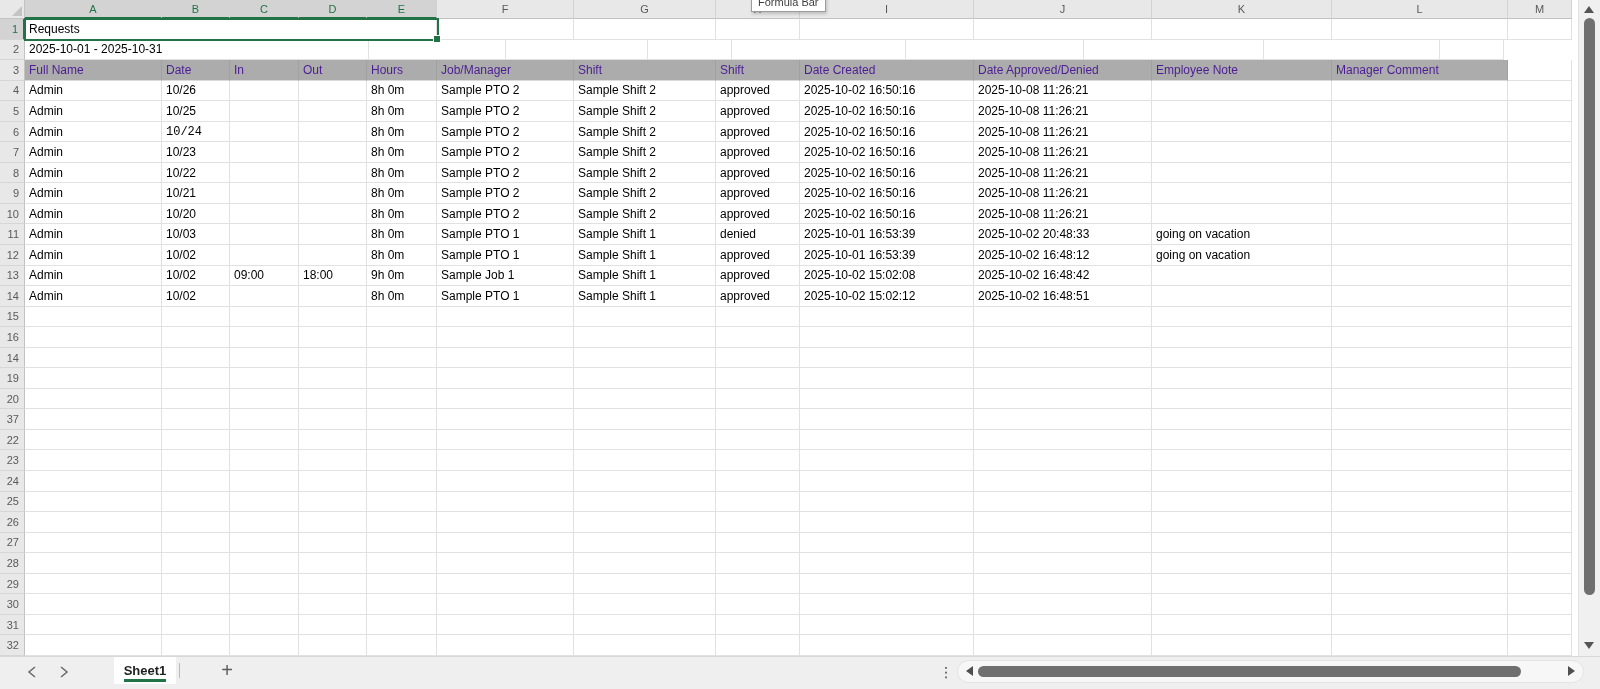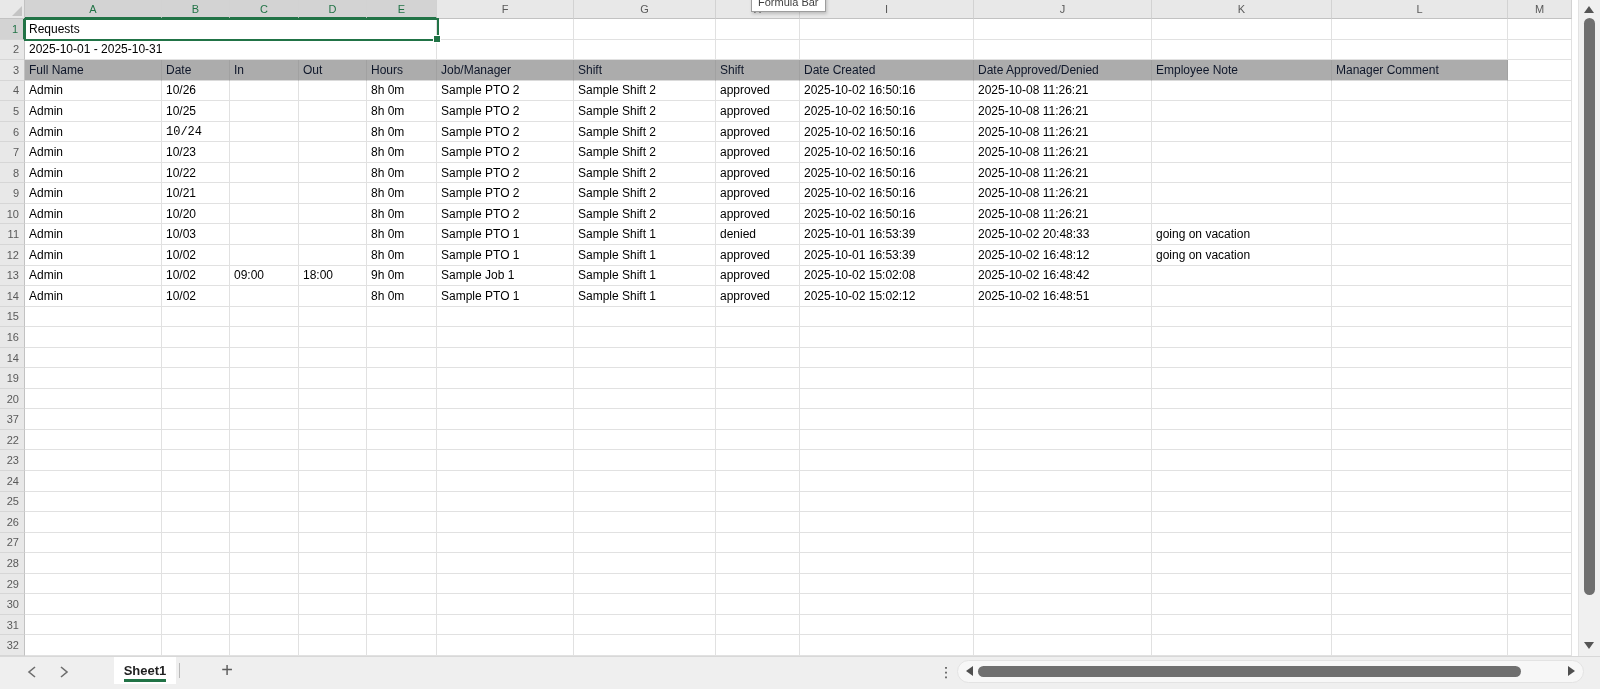--- a/index.html
+++ b/index.html
@@ -20,21 +20,21 @@
   
   #rows{position:absolute;left:0;top:19px;width:1572px;height:637px;display:flex;flex-direction:column;z-index:1;}
   .row{display:flex;flex:1;min-height:0;}
   .rownum{box-sizing:border-box;flex:none;width:25px;background:#e8e8e8;color:#5a5a5a;
           border-right:1px solid #c2c2c2;border-bottom:1px solid #d6d6d6;
           font-size:11px;display:flex;align-items:center;justify-content:flex-end;padding-right:5px;}
   .rownum.sel{background:#d3d3d3;color:#217346;border-right:2px solid #217346;}
   .cell{box-sizing:border-box;flex:none;border-right:1px solid #e1e1e1;border-bottom:1px solid #e1e1e1;
         font-size:12px;color:#000;display:flex;align-items:center;padding-left:4px;
         white-space:nowrap;overflow:hidden;background:#fff;}
-  .cell.thdr{background:#acacac;border-right:1px solid #a1a1a1;border-bottom:1px solid #dadada;color:#0f172a;}
+  .cell.thdr{background:#acacac;border-right:1px solid #a1a1a1;border-bottom:1px solid #dadada;color:#4c1d95;}
   .cell.merged{background:#fff;}
 
   
   #selbox{position:absolute;left:24px;top:18px;width:415px;height:23px;box-sizing:border-box;
           border:2px solid #217346;z-index:6;pointer-events:none;}
   #selhandle{position:absolute;right:-4px;bottom:-4px;width:6px;height:6px;background:#217346;
           border:1px solid #fff;pointer-events:auto;}
 
   
   #tooltip{position:absolute;left:751px;top:-9px;z-index:50;background:#fff;border:1px solid #9d9d9d;
@@ -105,21 +105,21 @@
         <div class="cell" style="width: 142px;"></div>
         <div class="cell" style="width: 84px;"></div>
         <div class="cell" style="width: 174px;"></div>
         <div class="cell" style="width: 178px;"></div>
         <div class="cell" style="width: 180px;"></div>
         <div class="cell" style="width: 176px;"></div>
         <div class="cell" style="width: 64px;"></div>
       </div>
       <div class="row">
         <div class="rownum">2</div>
-        <div class="cell merged" style="width: 412px;">2025-10-01 - 2025-10-31</div>
+        <div class="cell merged" style="width: 344px;">2025-10-01 - 2025-10-31</div>
         <div class="cell" style="width: 137px;"></div>
         <div class="cell" style="width: 142px;"></div>
         <div class="cell" style="width: 84px;"></div>
         <div class="cell" style="width: 174px;"></div>
         <div class="cell" style="width: 178px;"></div>
         <div class="cell" style="width: 180px;"></div>
         <div class="cell" style="width: 176px;"></div>
         <div class="cell" style="width: 64px;"></div>
       </div>
       <div class="row">

